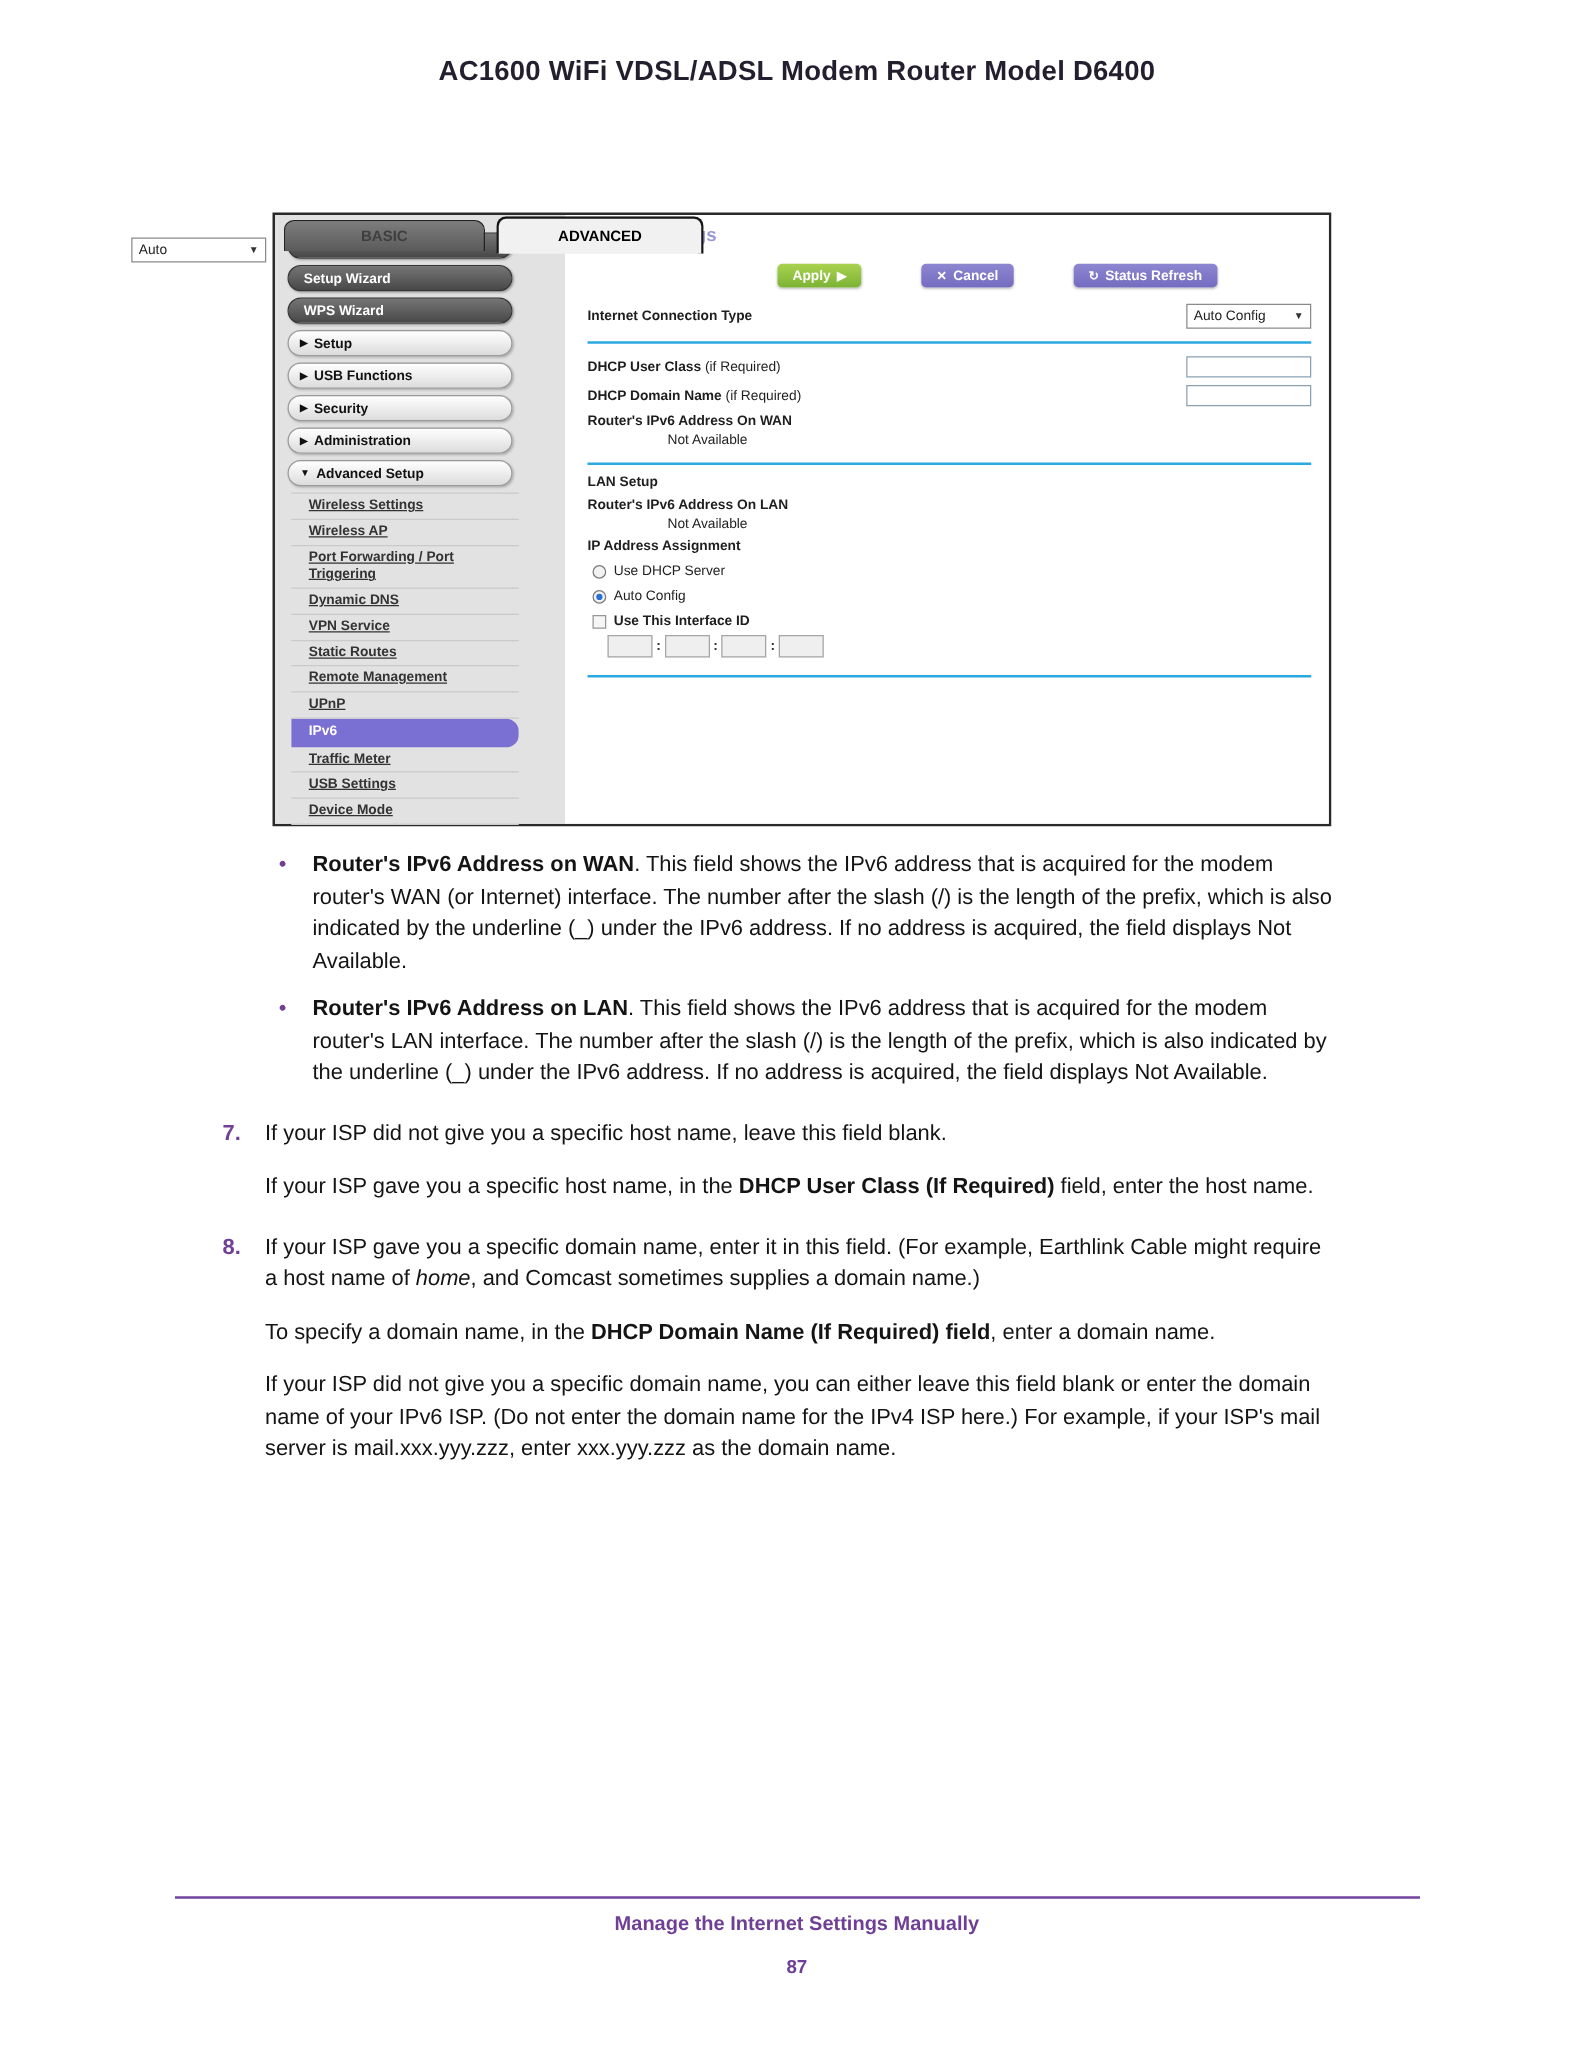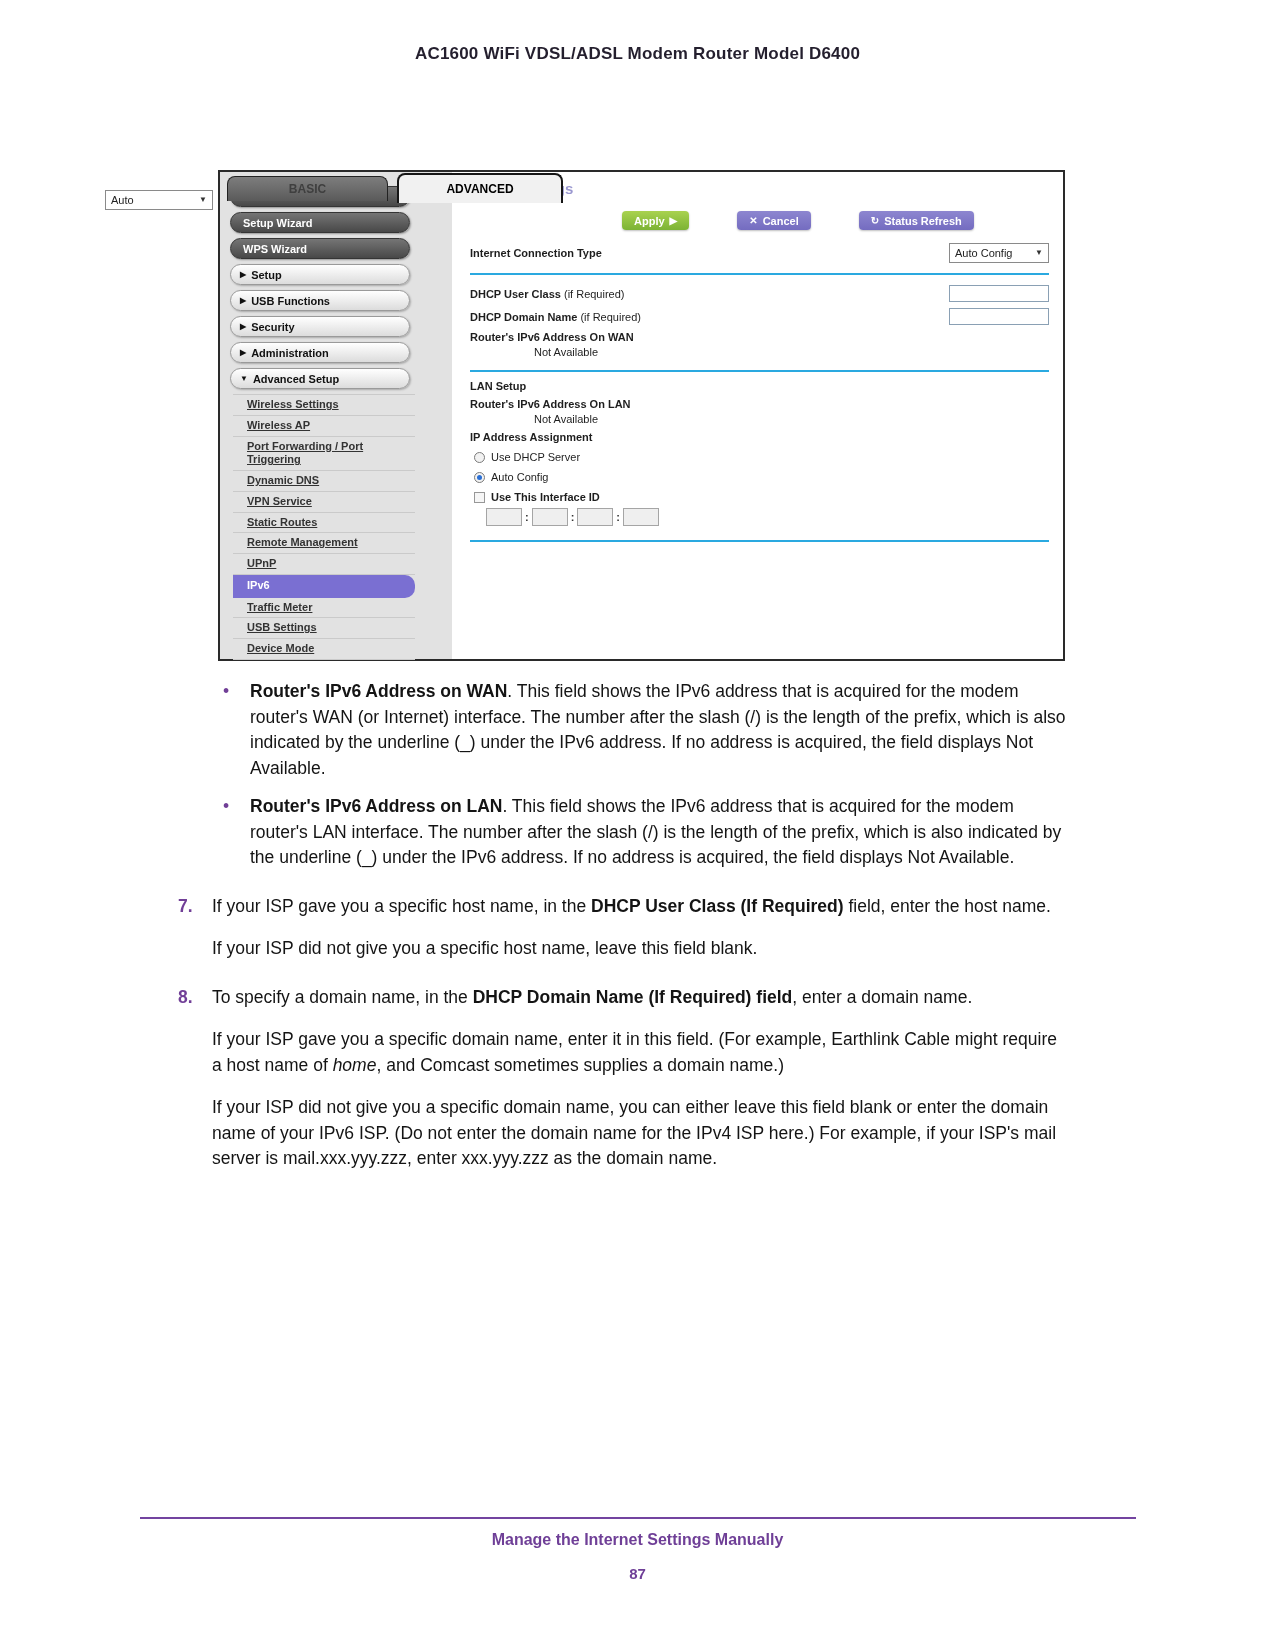--- a/index.html
+++ b/index.html
@@ -5,21 +5,21 @@
   * { margin:0; padding:0; box-sizing:border-box; }
   html,body { background:#ffffff; }
   body {
     width:1275px; height:1650px; position:relative;
     font-family:"Liberation Sans", sans-serif; color:#141414;
   }
 
   
   .page-header {
     position:absolute; top:44px; left:0; width:100%;
-    text-align:center; font-size:17px; font-weight:bold; color:#241f2e;
+    text-align:center; font-size:22px; font-weight:bold; color:#241f2e;
     letter-spacing:.2px;
   }
 
   
   .shot {
     position:absolute; left:218px; top:170px; width:847px; height:491px;
     border:2px solid #2a2a2a; background:#ffffff;
     display:flex; font-size:11px;
   }
   .tabstrip { position:relative; height:31px; background:#ffffff; border-bottom:2px solid #161616; flex:0 0 auto; }
@@ -271,27 +271,27 @@
     <span class="b">Router's IPv6 Address on WAN</span><span>. This field shows the IPv6 address that is acquired for the modem router's WAN (or Internet) interface. The number after the slash (/) is the length of the prefix, which is also indicated by the underline (_) under the IPv6 address. If no address is acquired, the field displays Not Available.</span>
   </div>
 
   <div class="bullet">
     <span class="dot">•</span>
     <span class="b">Router's IPv6 Address on LAN</span><span>. This field shows the IPv6 address that is acquired for the modem router's LAN interface. The number after the slash (/) is the length of the prefix, which is also indicated by the underline (_) under the IPv6 address. If no address is acquired, the field displays Not Available.</span>
   </div>
 
   <div class="step">
     <span class="num">7.</span>
+    <p>If your ISP did not give you a specific host name, leave this field blank.</p>
     <p><span>If your ISP gave you a specific host name, in the </span><span class="b">DHCP User Class (If Required)</span><span> field, enter the host name.</span></p>
-    <p>If your ISP did not give you a specific host name, leave this field blank.</p>
   </div>
 
   <div class="step">
     <span class="num">8.</span>
+    <p><span>If your ISP gave you a specific domain name, enter it in this field. (For example, Earthlink Cable might require a host name of </span><span class="i">home</span><span>, and Comcast sometimes supplies a domain name.)</span></p>
     <p><span>To specify a domain name, in the </span><span class="b">DHCP Domain Name (If Required) field</span><span>, enter a domain name.</span></p>
-    <p><span>If your ISP gave you a specific domain name, enter it in this field. (For example, Earthlink Cable might require a host name of </span><span class="i">home</span><span>, and Comcast sometimes supplies a domain name.)</span></p>
     <p>If your ISP did not give you a specific domain name, you can either leave this field blank or enter the domain name of your IPv6 ISP. (Do not enter the domain name for the IPv4 ISP here.) For example, if your ISP's mail server is mail.xxx.yyy.zzz, enter xxx.yyy.zzz as the domain name.</p>
   </div>
 </div>
 
 <div class="footer-rule"></div>
 <div class="footer-title">Manage the Internet Settings Manually</div>
 <div class="footer-page">87</div>
 
 </body></html>

